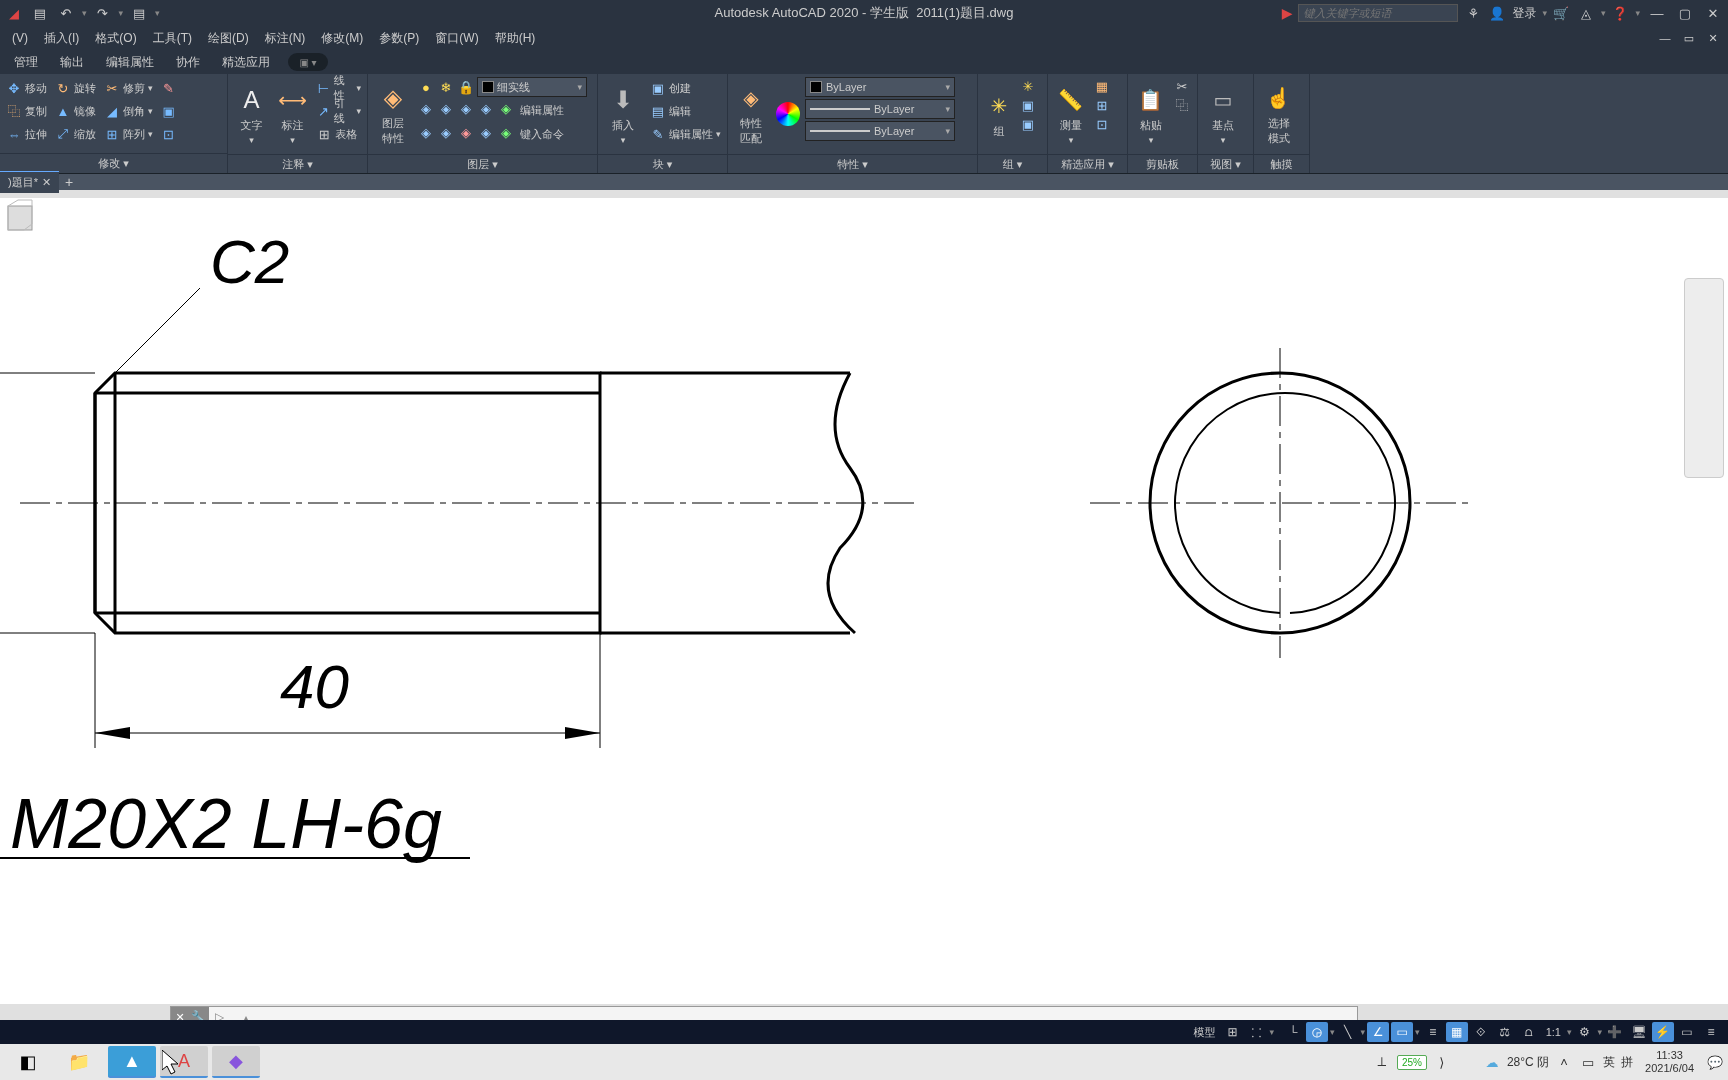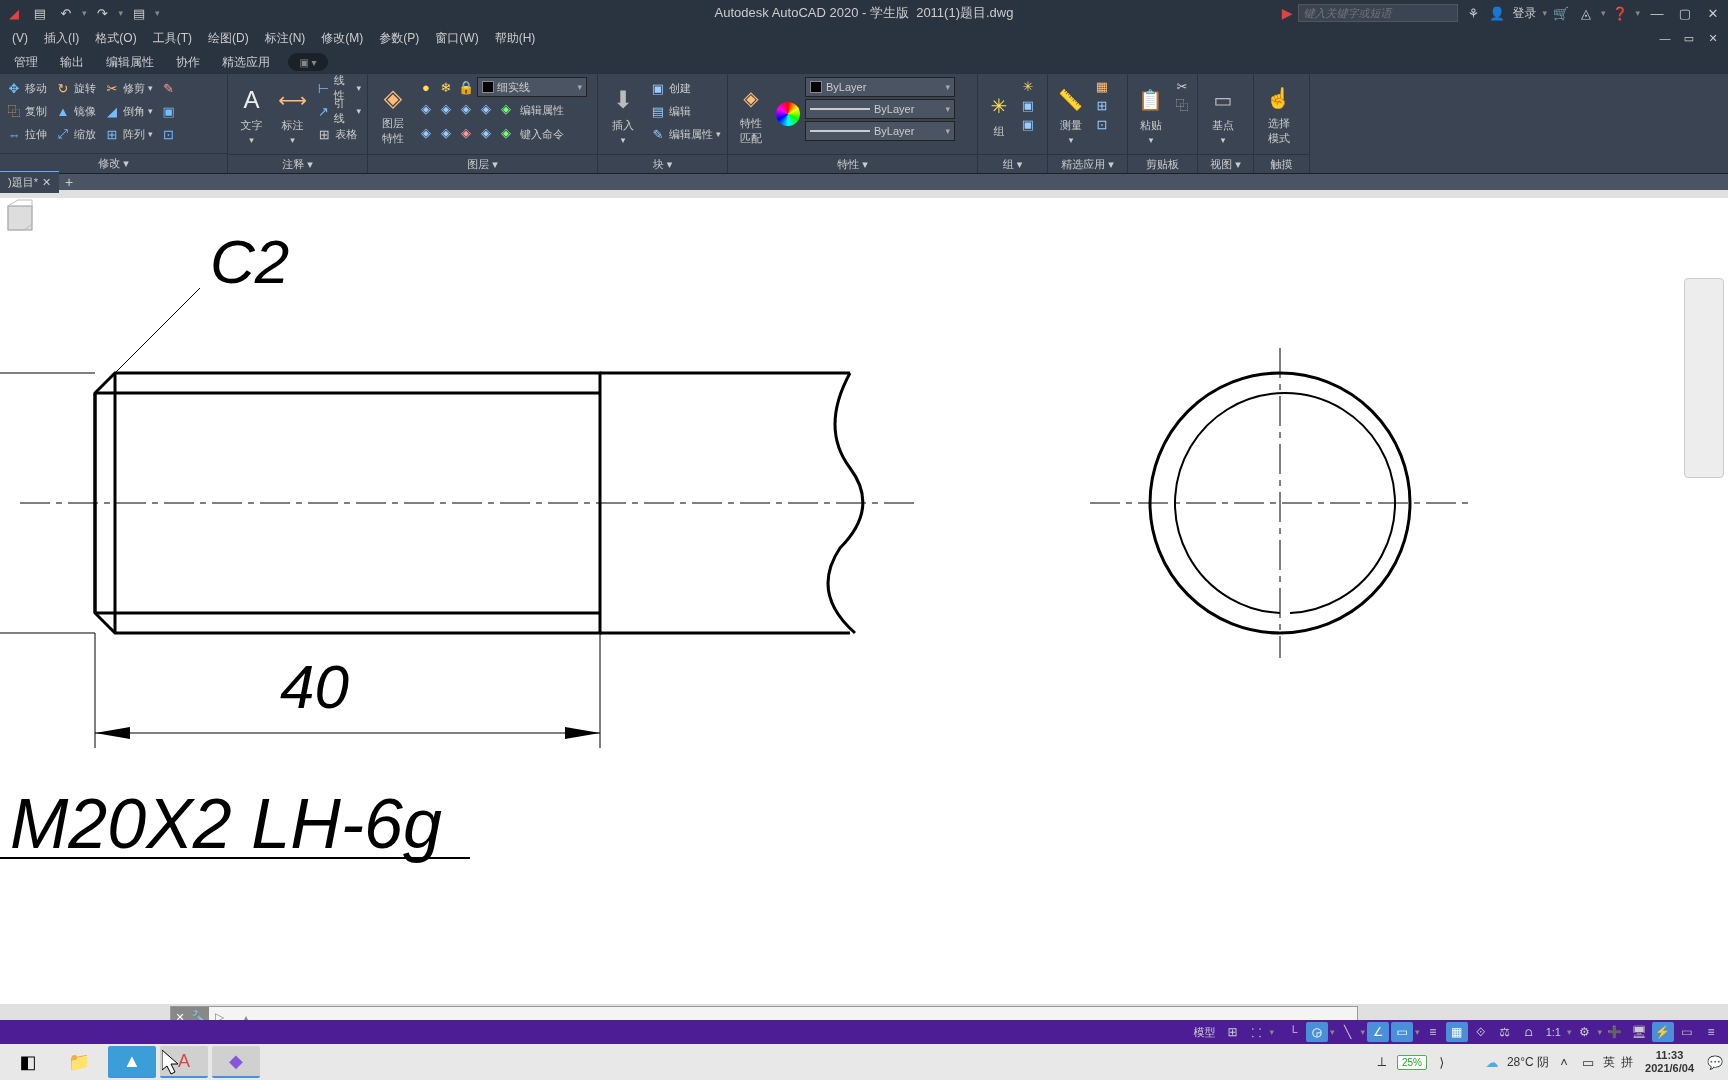--- a/index.html
+++ b/index.html
@@ -58,33 +58,33 @@
 
 
 .cmdline-wrap { position: absolute; bottom: 52px; left: 170px; right: 370px; height: 22px; display: flex; background: #f4f4f4; border: 1px solid #999; }
 .cmd-close { width: 18px; background: #888; color: #fff; display: flex; align-items: center; justify-content: center; font-size: 11px; }
 .cmd-wrench { width: 20px; background: #888; color: #fff; display: flex; align-items: center; justify-content: center; font-size: 12px; }
 .cmd-prompt { width: 28px; display: flex; align-items: center; justify-content: center; color: #888; font-size: 12px; }
 .cmd-input { flex: 1; border: none; background: #fff; font-size: 12px; padding: 0 6px; color: #888; font-style: italic; }
 .cmd-dd { width: 18px; display: flex; align-items: center; justify-content: center; color: #888; font-size: 10px; }
 
 
-.statusbar { position: absolute; bottom: 36px; left: 0; right: 0; height: 24px; background: #4c1d95; display: flex; align-items: center; justify-content: flex-end; padding: 0 6px; gap: 2px; }
+.statusbar { position: absolute; bottom: 36px; left: 0; right: 0; height: 24px; background: #0f172a; display: flex; align-items: center; justify-content: flex-end; padding: 0 6px; gap: 2px; }
 .status-btn { min-width: 22px; height: 20px; display: flex; align-items: center; justify-content: center; color: #ccc; font-size: 12px; padding: 0 3px; }
 .status-btn.active { background: #4a90d9; color: #fff; border-radius: 2px; }
 .status-text { color: #ccc; font-size: 11px; padding: 0 4px; }
 
 
 .taskbar { position: absolute; bottom: 0; left: 0; right: 0; height: 36px; background: #e8e8e8; display: flex; align-items: center; padding: 0 4px; gap: 4px; }
 .task-item { width: 48px; height: 32px; display: flex; align-items: center; justify-content: center; font-size: 18px; border-radius: 2px; }
 .task-item.active { background: #d0d0d0; border-bottom: 2px solid #4a90d9; }
 .tray { margin-left: auto; display: flex; align-items: center; gap: 6px; font-size: 12px; color: #333; }
 .battery { border: 1px solid #5a5; padding: 1px 4px; font-size: 10px; color: #2a2; border-radius: 2px;background:#fff; }
 .tray-icon { width: 18px; height: 18px; display: flex; align-items: center; justify-content: center; font-size: 13px; }
-.clock { display: flex; flex-direction: column; align-items: center; font-size: 11px; line-height: 13px; padding: 0 6px; font-weight: bold; }
+.clock { display: flex; flex-direction: column; align-items: center; font-size: 11px; line-height: 13px; padding: 0 6px; }
 .mouse-cursor { position:absolute; pointer-events:none; z-index:9999; }
 </style>
 </head>
 <body>
 
 <div class="titlebar">
   <div class="qat">
     <span class="qat-btn" style="color:#d44">◢</span>
     <span class="qat-btn">▤</span>
     <span class="qat-btn">↶</span>

